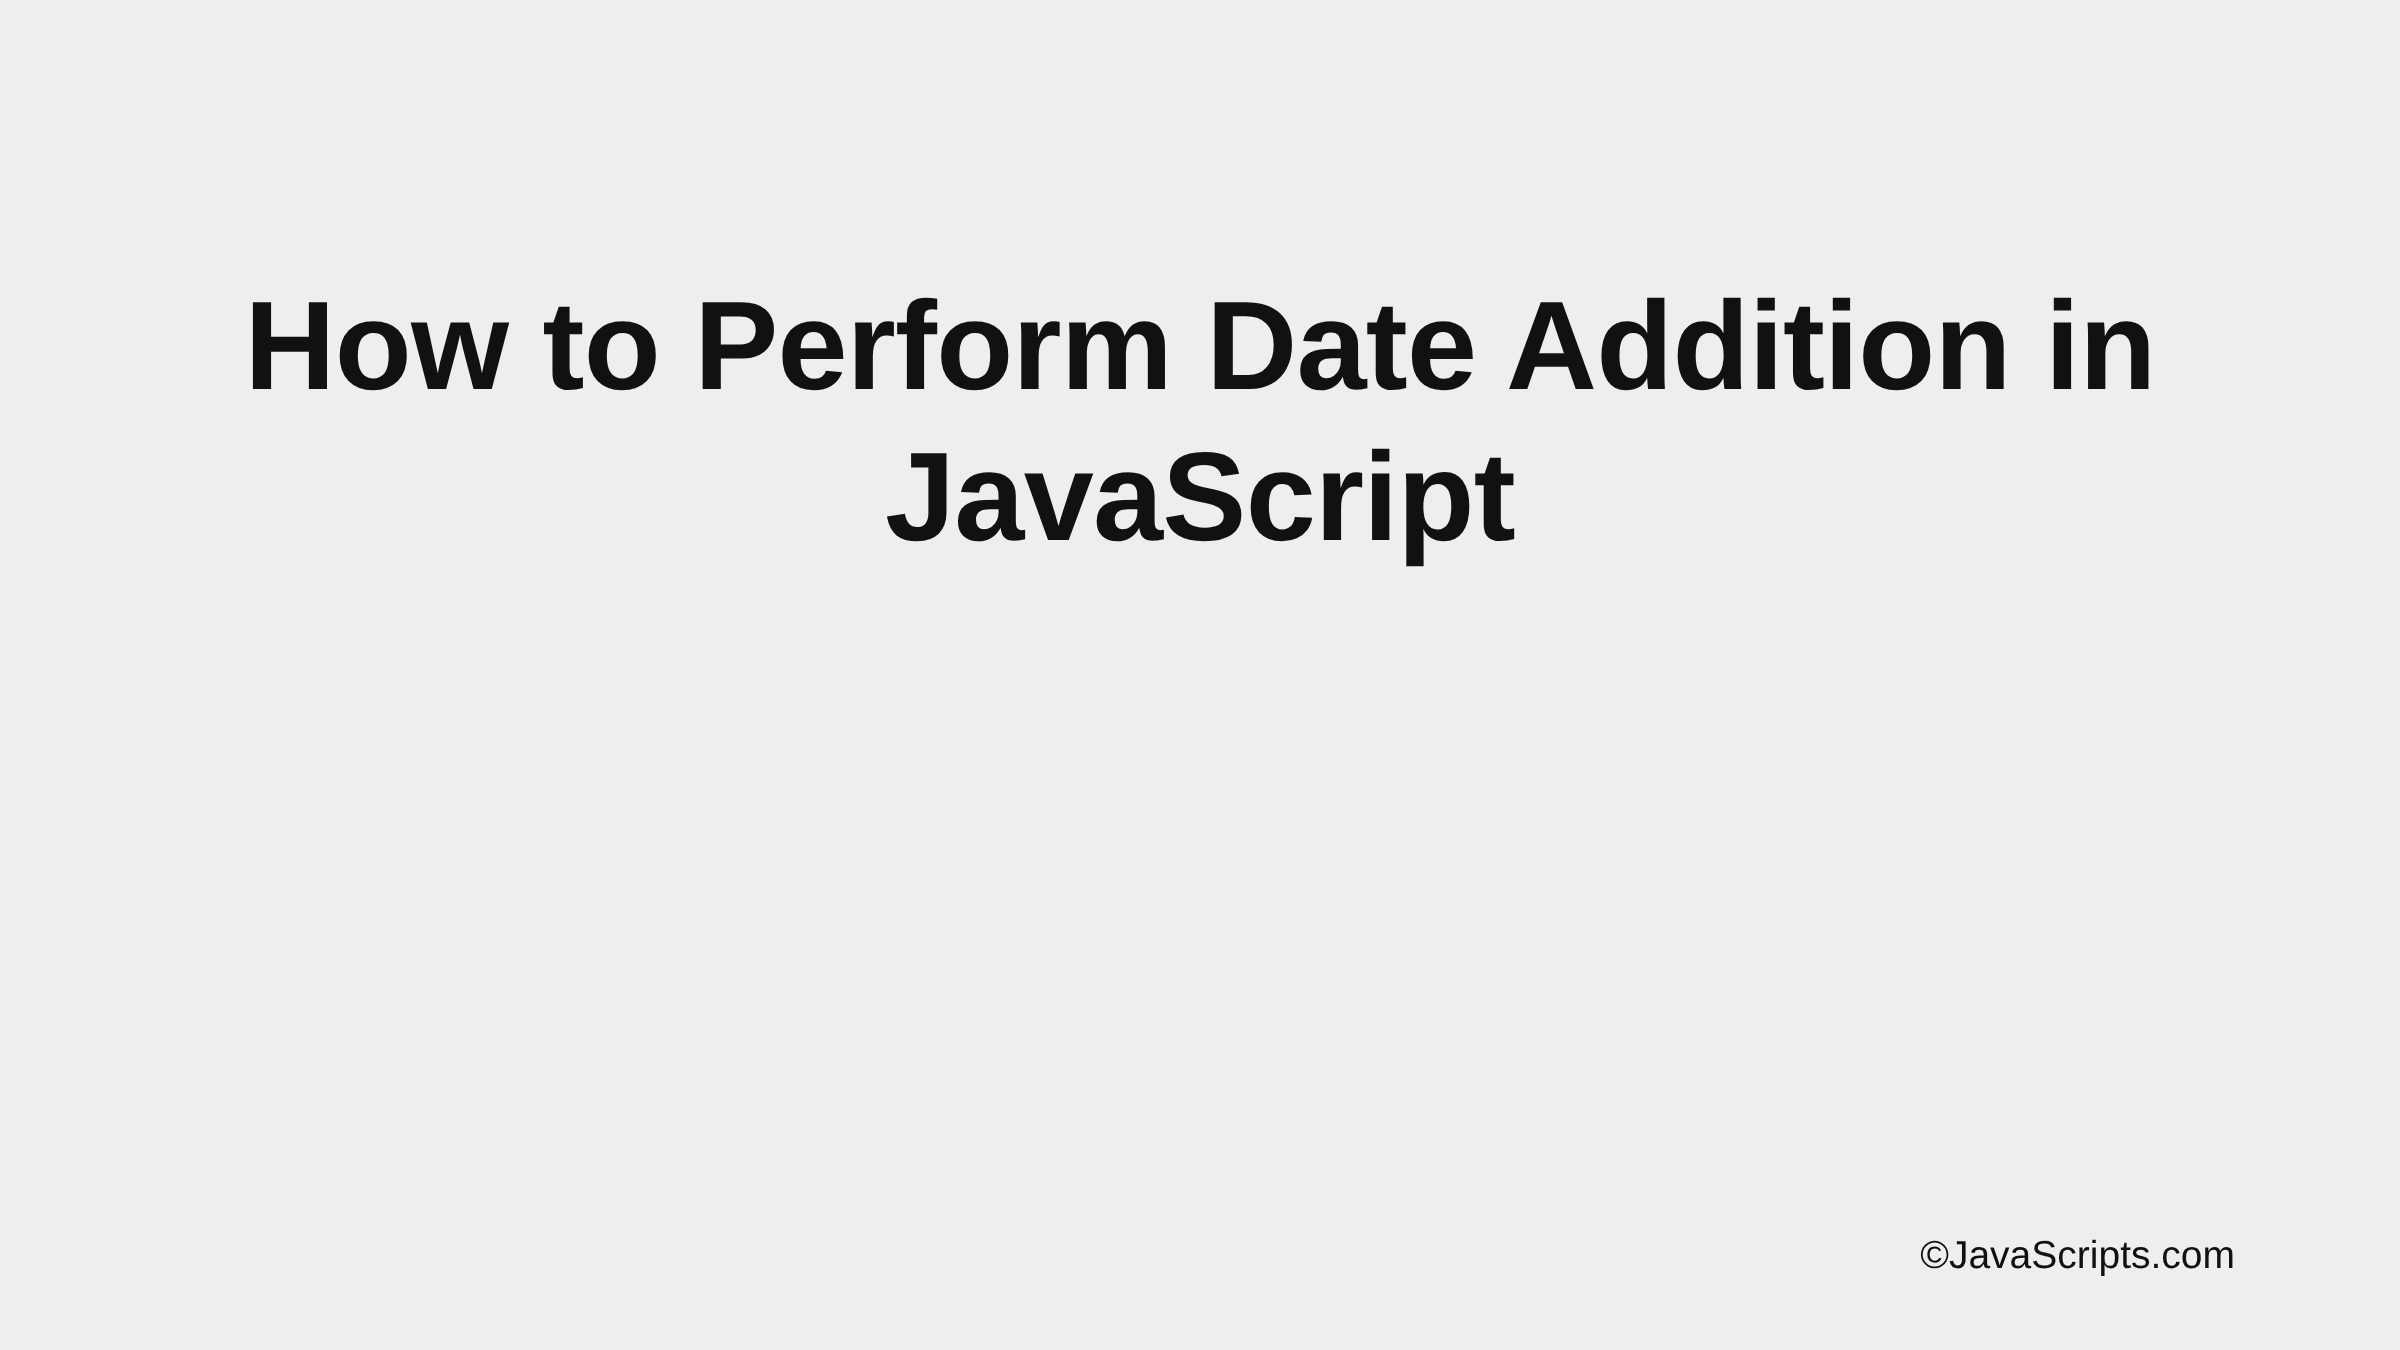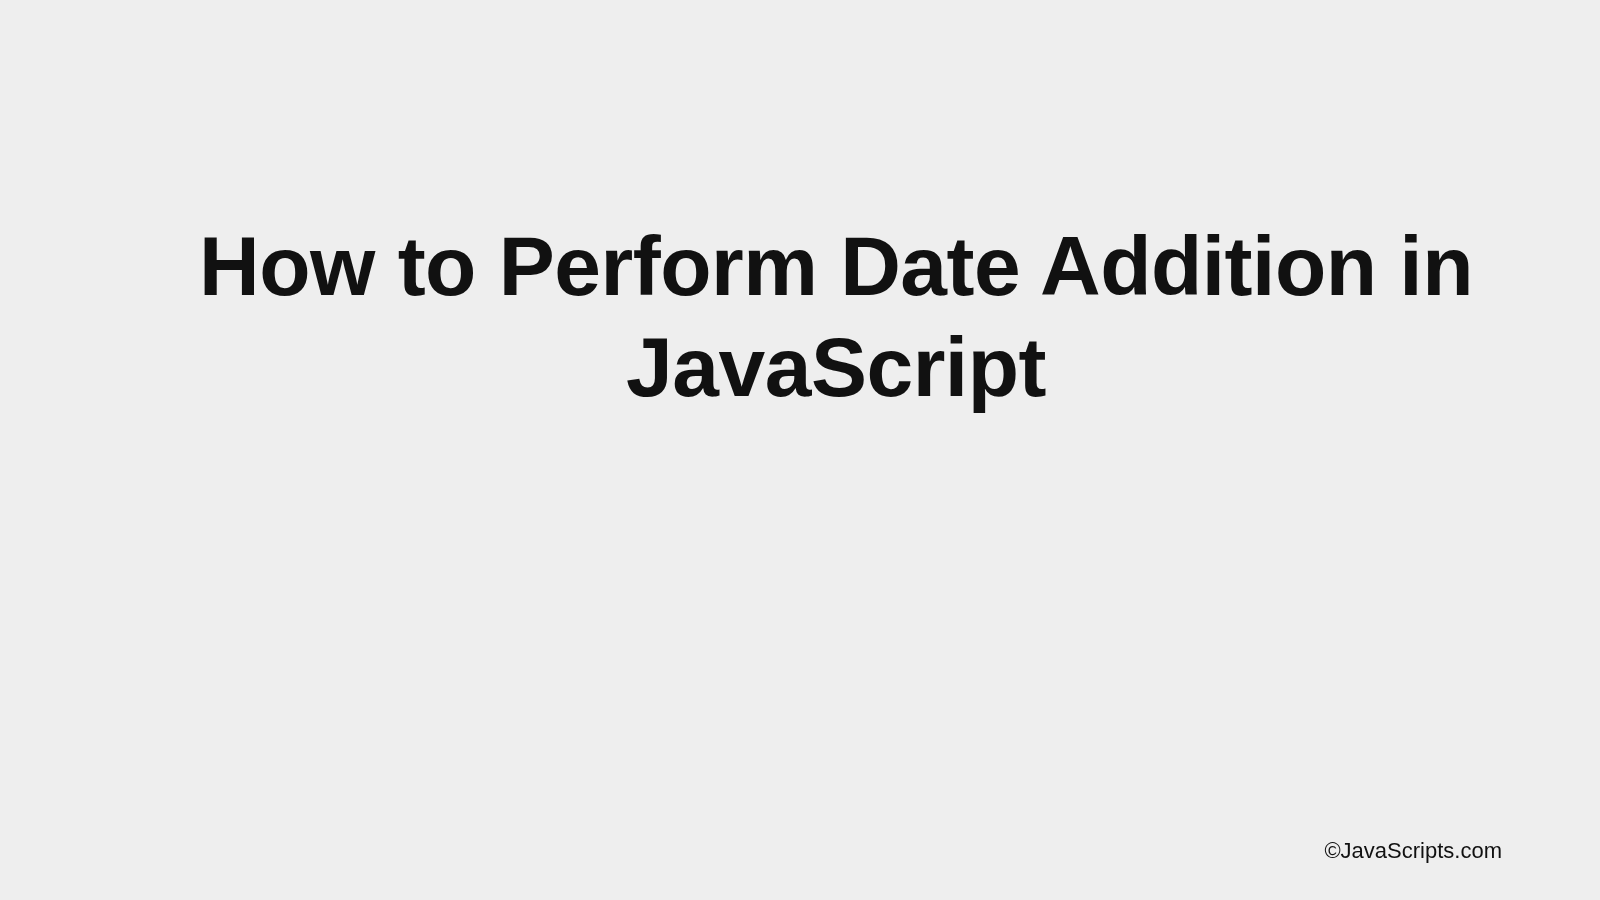--- a/index.html
+++ b/index.html
@@ -1,16 +1,16 @@
 <!DOCTYPE html>
 <html><head>
   <meta charset="utf-8">
   <style>
     * {
-      margin: 12px;
+      margin: 0;
       padding: 0;
       box-sizing: border-box;
     }
     html, body {
       width: 1600px;
       height: 900px;
       overflow: hidden;
     }
     body {
       background-color: #eeeeee;
@@ -27,21 +27,21 @@
       font-size: 84px;
       font-weight: 700;
       color: #111111;
       line-height: 1.2;
       letter-spacing: -0.5px;
     }
     .attribution {
       position: absolute;
       bottom: 48px;
       right: 110px;
-      font-size: 22px;
+      font-size: 26px;
       font-weight: 400;
       color: #111111;
     }
   </style>
 </head>
 <body>
 
 <h1 class="title">How to Perform Date Addition in JavaScript</h1>
 <div class="attribution">©JavaScripts.com</div>
 

